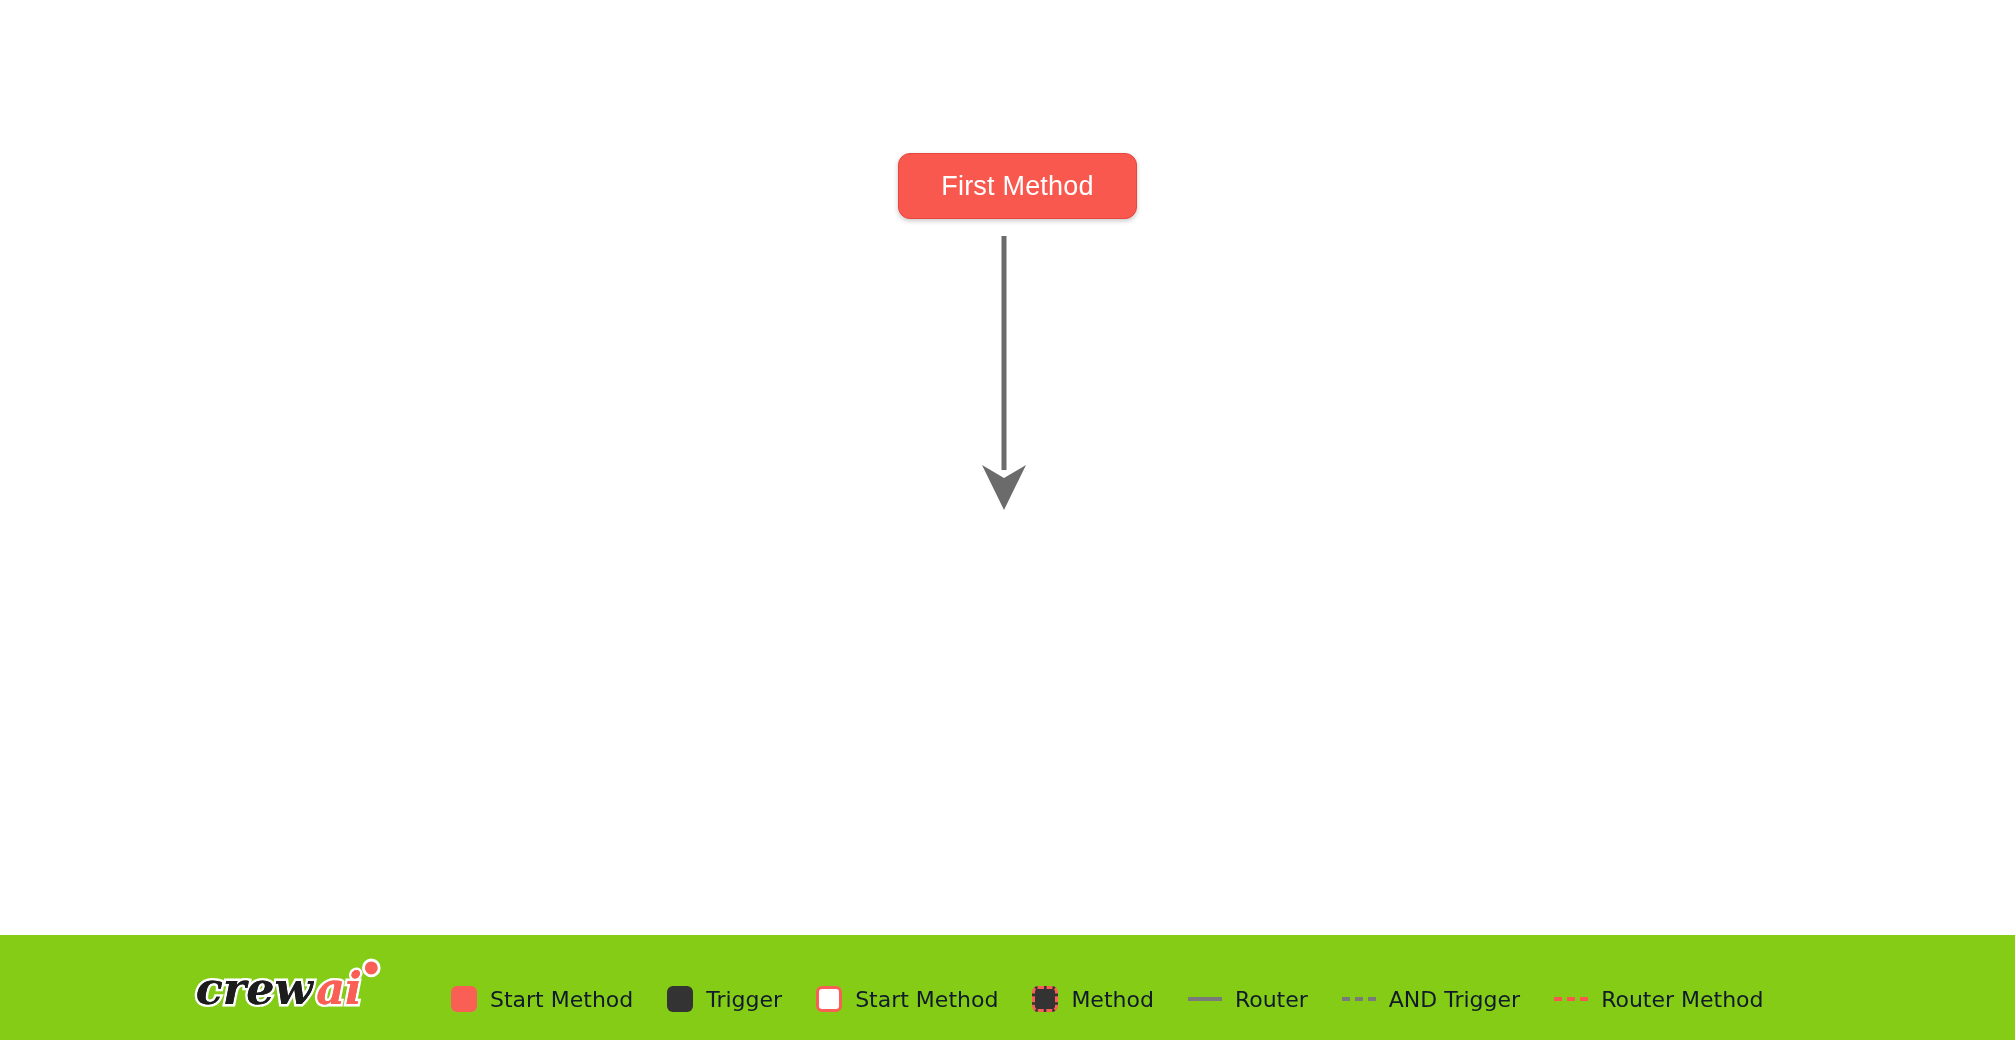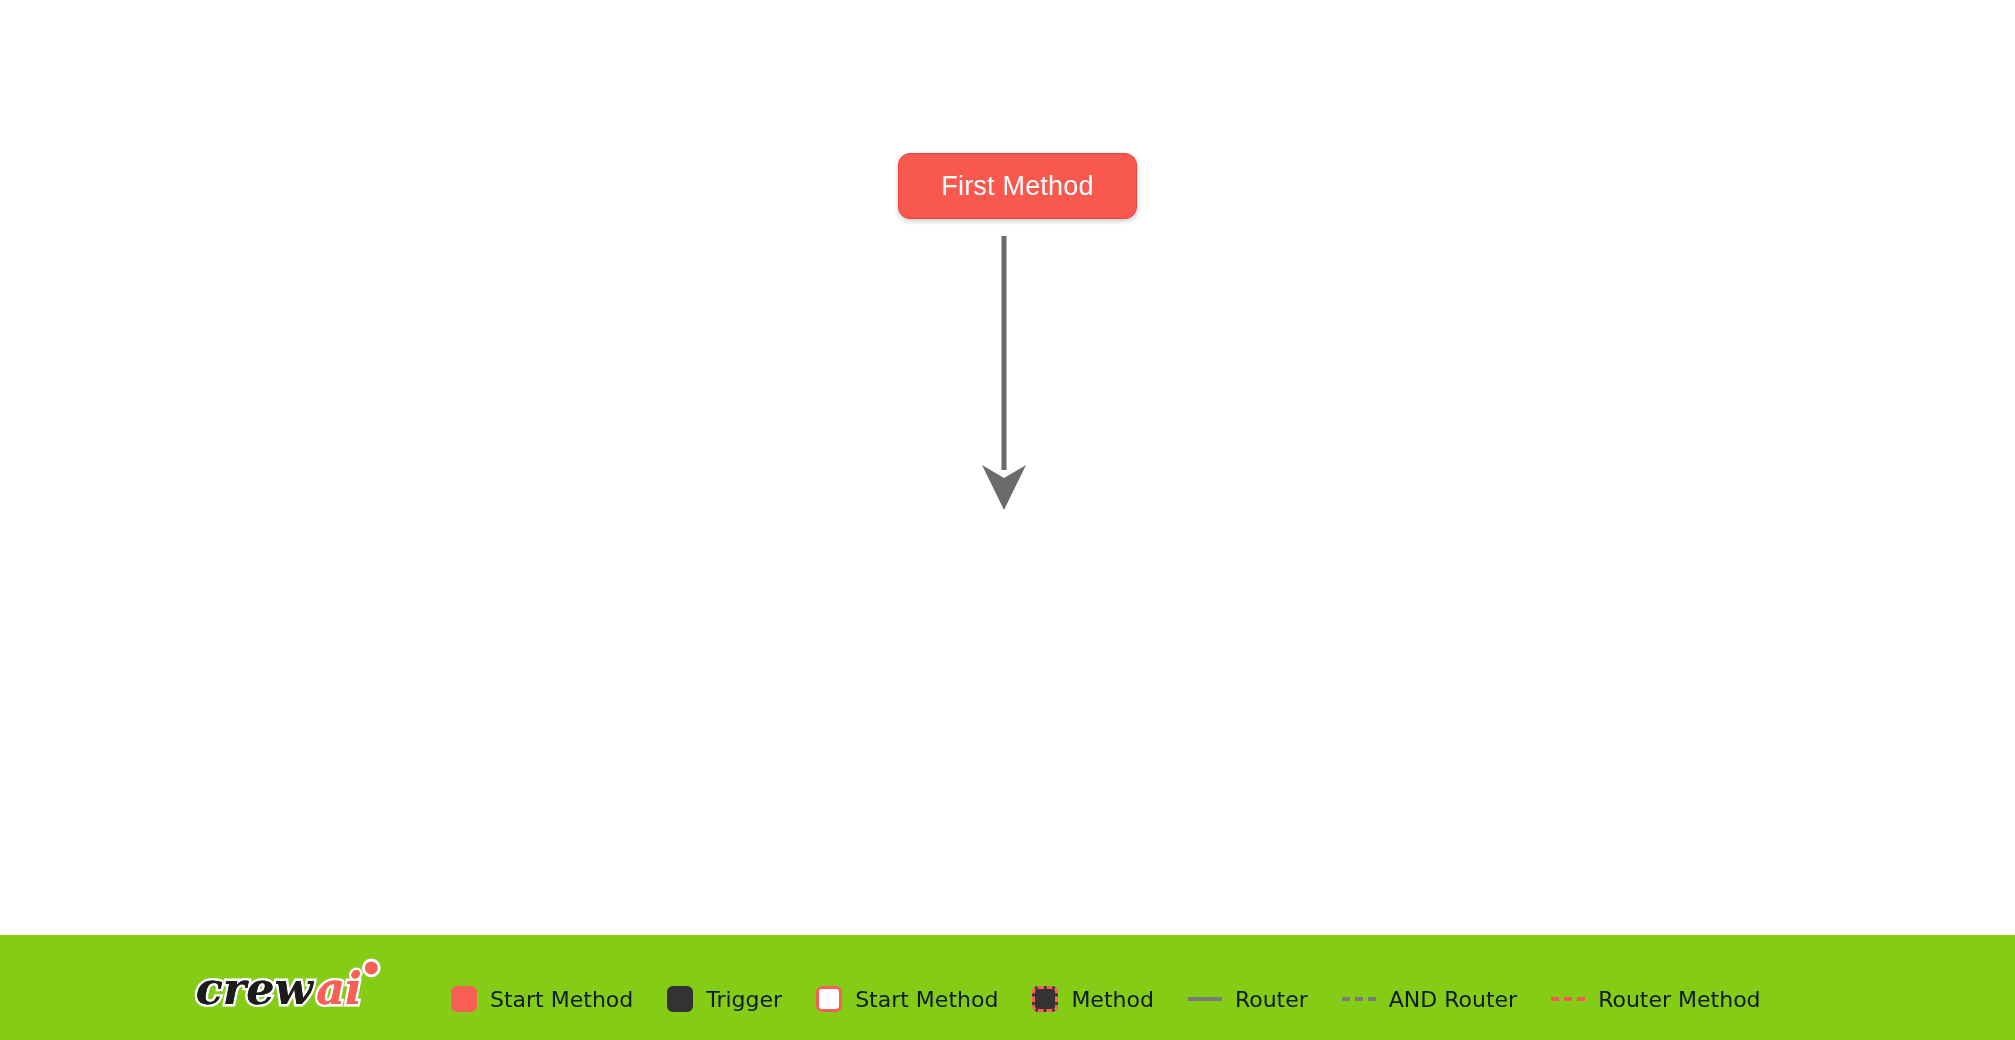--- a/index.html
+++ b/index.html
@@ -182,21 +182,21 @@
       <span class="legend-label">Method</span>
     </div>
 
     <div class="legend-item">
       <span class="line-swatch ln-trigger"></span>
       <span class="legend-label">Router</span>
     </div>
 
     <div class="legend-item">
       <span class="line-swatch ln-and"></span>
-      <span class="legend-label">AND Router</span>
+      <span class="legend-label">AND Trigger</span>
     </div>
 
     <div class="legend-item">
       <span class="line-swatch ln-router"></span>
       <span class="legend-label">Router Method</span>
     </div>
 
   </div>
 </div>
 

